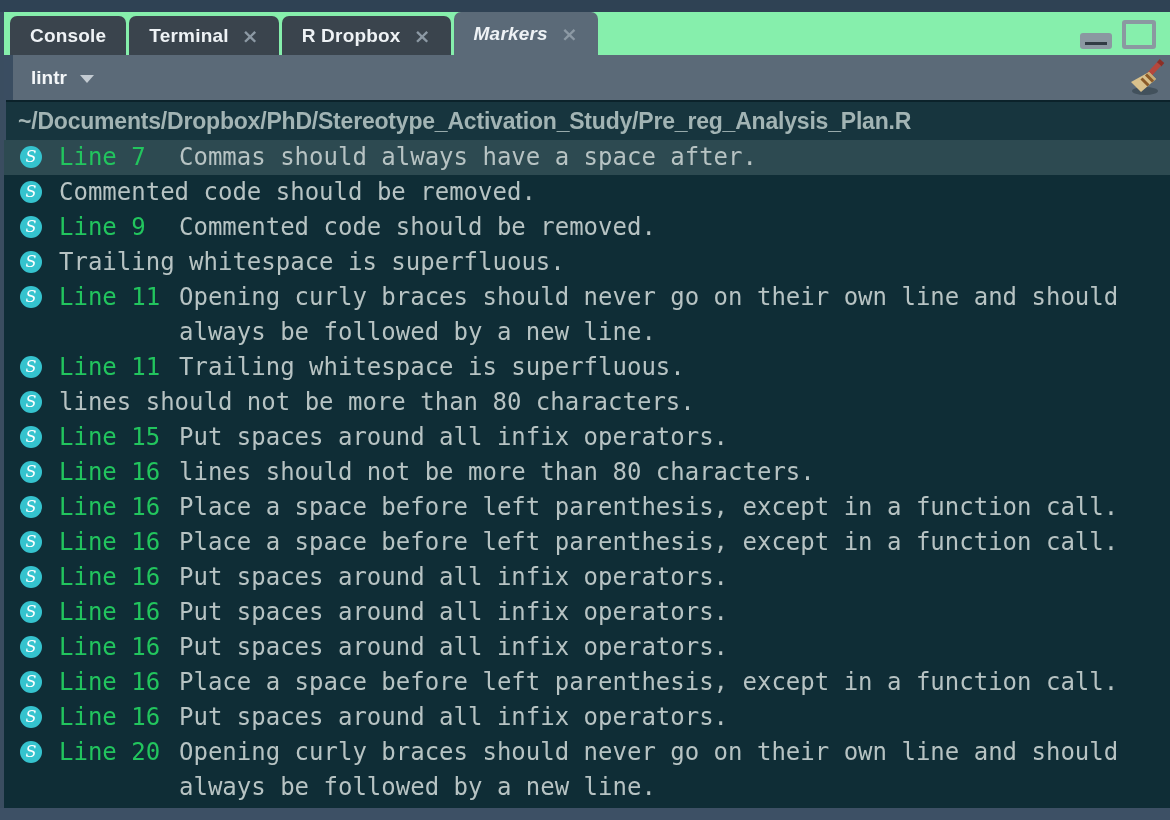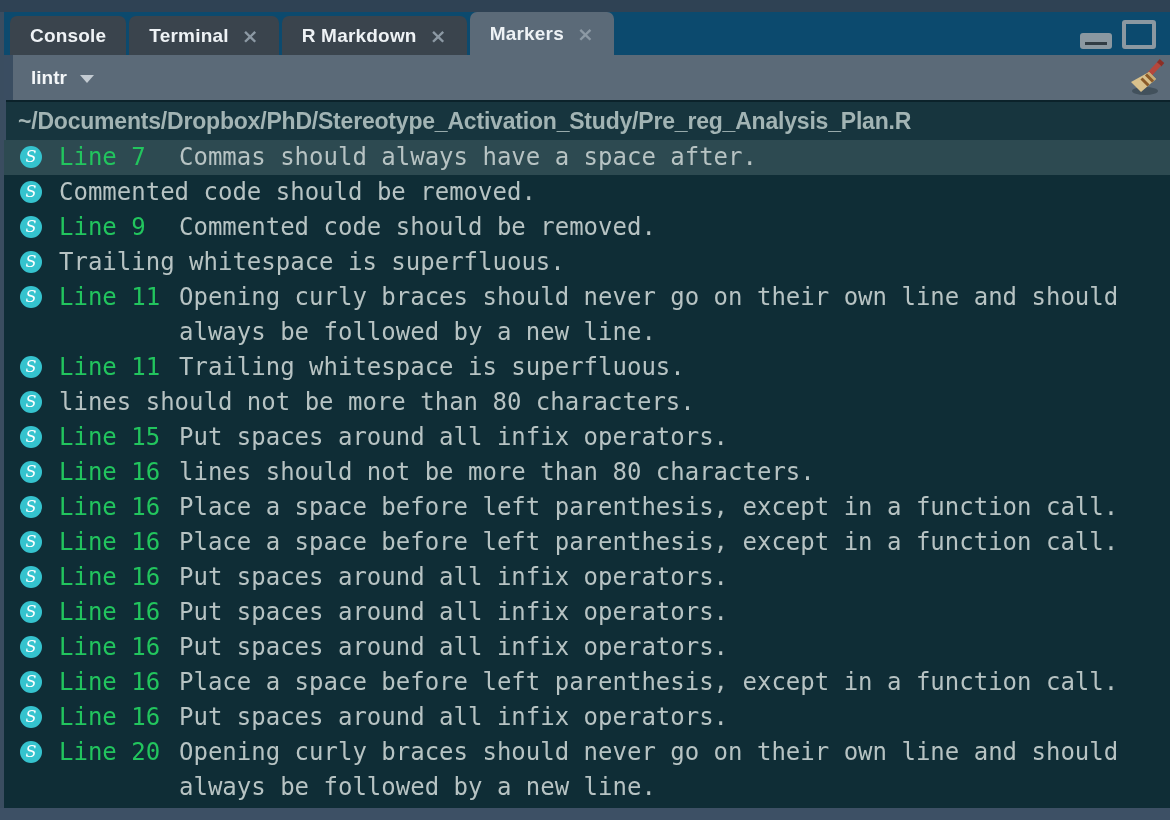--- a/index.html
+++ b/index.html
@@ -9,29 +9,29 @@
     font-family:"Liberation Sans",sans-serif;
     position:relative;
   }
   .top-strip{position:absolute;left:0;top:0;width:1170px;height:12px;background:#2f4254;}
   .bottom-strip{position:absolute;left:0;top:808px;width:1170px;height:12px;background:#3d5065;}
   .left-edge{position:absolute;left:0;top:12px;width:4px;height:796px;background:#3a4d60;}
 
   
   .tab-bar{
     position:absolute;left:4px;top:12px;width:1166px;height:43px;
-    background:#0c4a6e;display:flex;align-items:flex-end;padding-left:6px;box-sizing:border-box;
+    background:#86efac;display:flex;align-items:flex-end;padding-left:6px;box-sizing:border-box;
   }
   .tab{
     height:39px;border-radius:7px 7px 0 0;background:#3a444d;
     display:flex;align-items:center;padding:0 20px;margin-right:3px;
     color:#eef2f5;font-size:19px;font-weight:bold;letter-spacing:.2px;
     cursor:default;white-space:nowrap;
   }
-  .tab.active{background:#5b6a78;height:43px;}
+  .tab.active{background:#5b6a78;height:43px;font-style:italic;}
   .tab .close{
     margin-left:13px;color:#8c99a4;font-size:20px;font-weight:bold;line-height:1;
     font-family:"DejaVu Sans",sans-serif;
   }
   .win-buttons{
     position:absolute;right:14px;bottom:6px;display:flex;align-items:flex-end;gap:10px;
   }
   .btn-min{
     width:32px;height:16px;border-radius:3px;background:#8b98a1;position:relative;
   }
@@ -93,21 +93,21 @@
     <span class="tab-label">Console</span>
 
   </div>
 
   <div class="tab">
     <span class="tab-label">Terminal</span>
     <span class="close">×</span>
   </div>
 
   <div class="tab">
-    <span class="tab-label">R Markdown</span>
+    <span class="tab-label">R Dropbox</span>
     <span class="close">×</span>
   </div>
 
   <div class="tab active">
     <span class="tab-label">Markers</span>
     <span class="close">×</span>
   </div>
 </div>
   <div class="win-buttons">
     <div class="btn-min" title=""></div>

